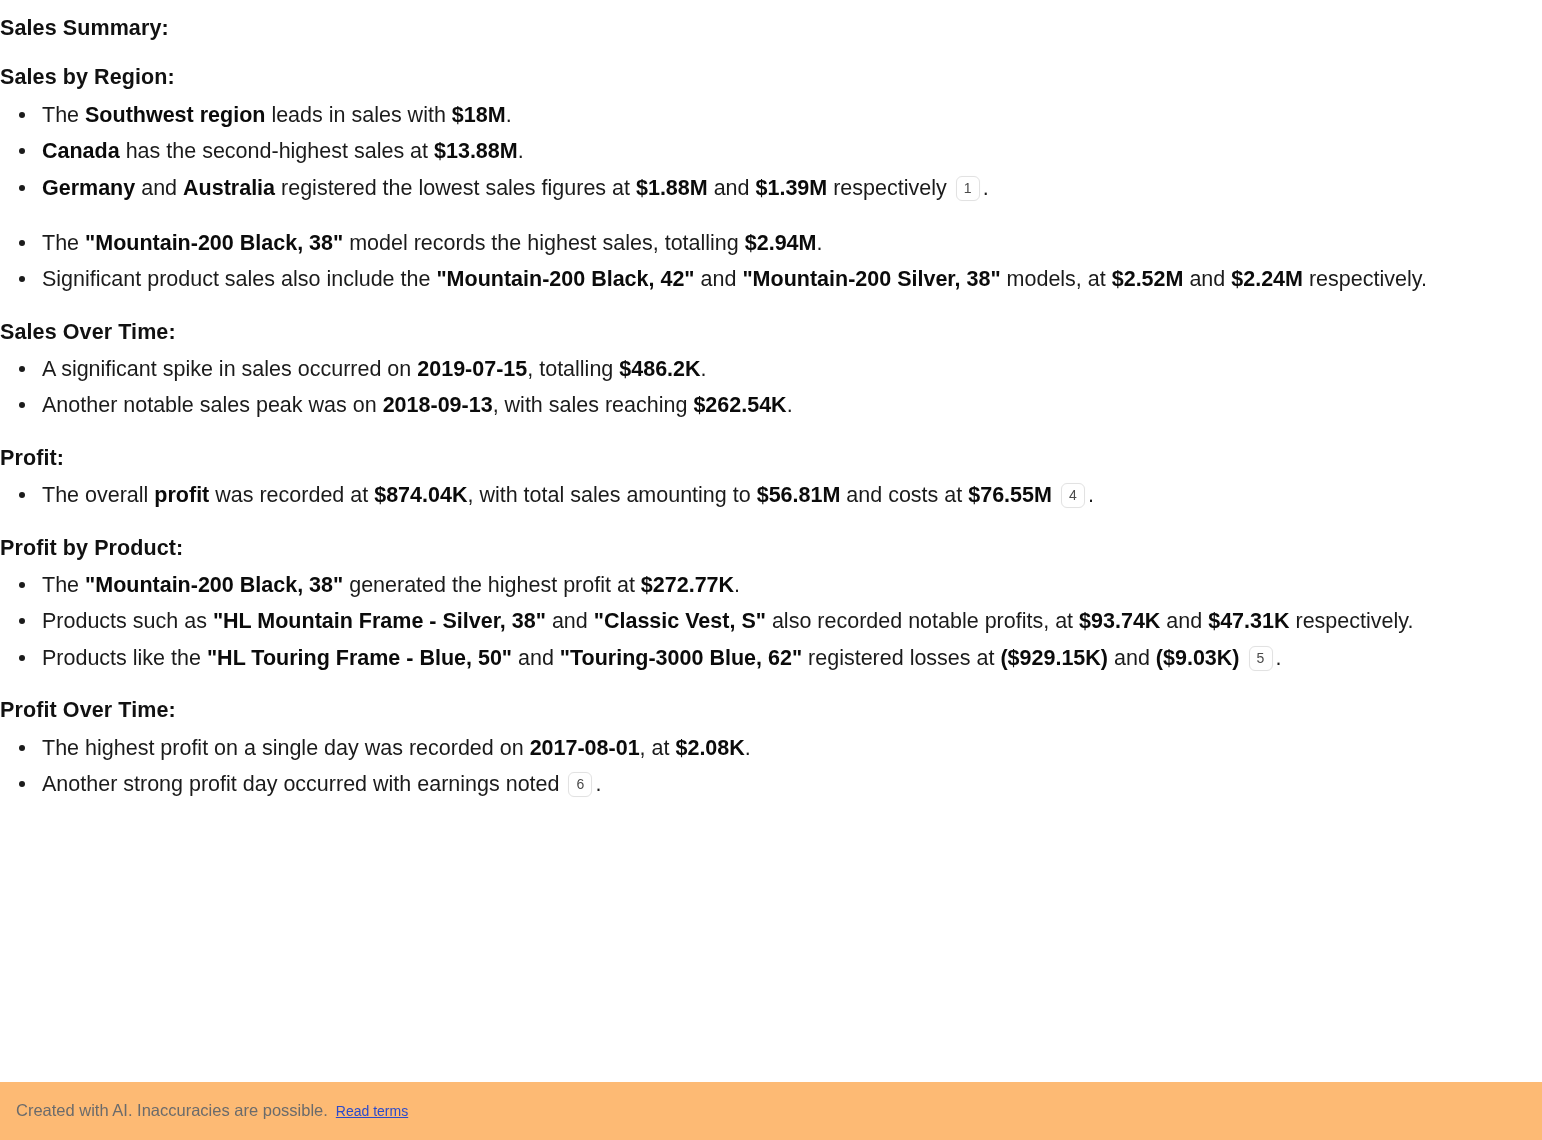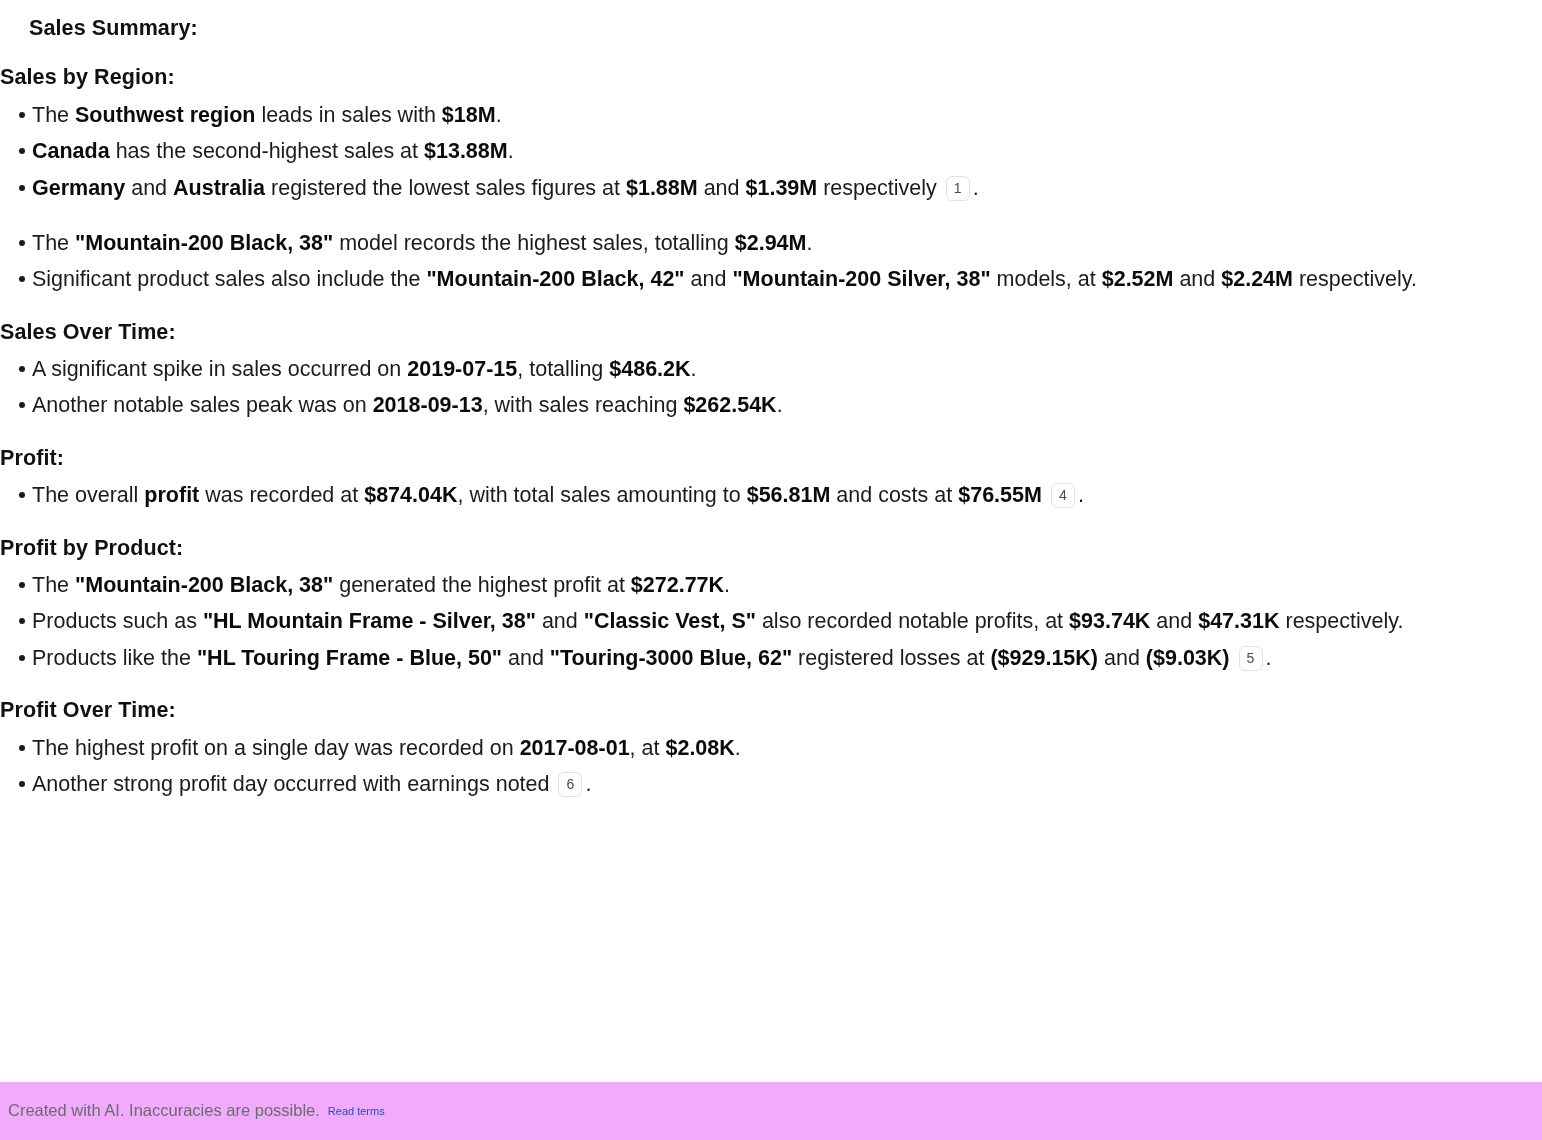--- a/index.html
+++ b/index.html
@@ -35,31 +35,31 @@
     font-size: 21.5px;
     font-weight: 700;
     line-height: 1.32;
     color: #111111;
     margin: 0;
     padding: 0;
     letter-spacing: 0.1px;
   }
 
   .heading-block { margin-top: 21px; }
-  .heading-block.first { margin-top: 14px; margin-left: 29px; }
+  .heading-block.first { margin-top: 14px; }
 
   ul.bullets {
     list-style: none;
     margin: 6px 0 0 0;
     padding: 0;
   }
 
   ul.bullets > li {
     position: relative;
-    padding-left: 32px;
+    padding-left: 42px;
     font-size: 21.5px;
     line-height: 1.6;
     color: #1b1b1b;
     margin: 0 0 2px 0;
     font-weight: 400;
   }
 
   ul.bullets > li::before {
     content: "";
     position: absolute;
@@ -91,35 +91,36 @@
     cursor: pointer;
     box-shadow: 0 0 0 0.5px rgba(0,0,0,0.012);
   }
 
   #footer {
     position: absolute;
     left: 0;
     bottom: 0;
     width: 1542px;
     height: 58px;
-    background: #f0abfc;
+    background: #fdba74;
     display: flex;
     align-items: center;
-    padding-left: 8px;
+    padding-left: 16px;
   }
 
   #footer .disclaimer {
     font-size: 16.5px;
     color: #6b6b6b;
     line-height: 1.3;
   }
 
   #footer .terms-link {
-    font-size: 11px;
+    font-size: 14px;
     color: #2b4acb;
+    text-decoration: underline;
     margin-left: 8px;
     cursor: pointer;
   }
 </style>
 </head>
 <body>
 
 <div id="page">
 
   <div id="content">

